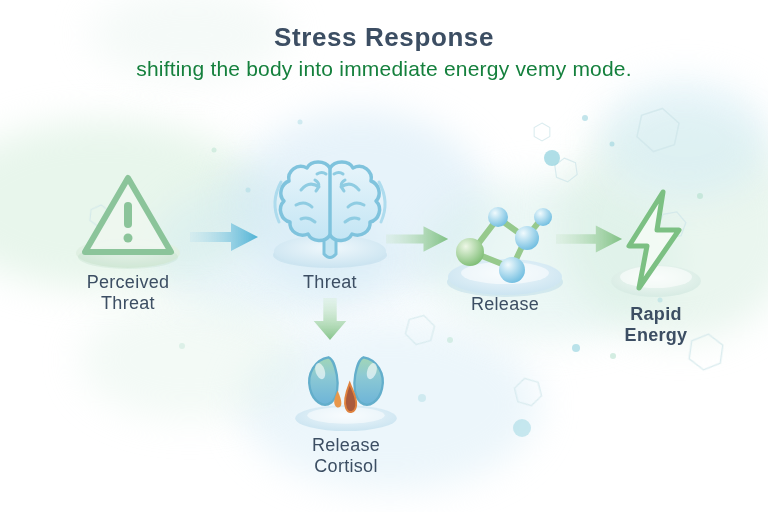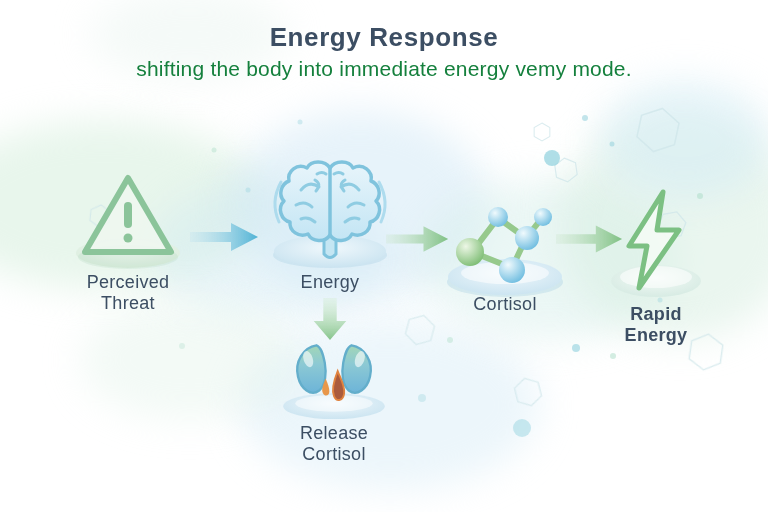--- a/index.html
+++ b/index.html
@@ -137,21 +137,21 @@
         <circle cx="450" cy="340" r="3" fill="#a9dcc6" opacity="0.4"></circle>
         <circle cx="300" cy="122" r="2.5" fill="#9bd4de" opacity="0.4"></circle>
         <circle cx="214" cy="150" r="2.5" fill="#a9dcc6" opacity="0.4"></circle>
         <circle cx="660" cy="300" r="2.5" fill="#9bd4de" opacity="0.4"></circle>
         <circle cx="182" cy="346" r="3" fill="#a9dcc6" opacity="0.3"></circle>
         <circle cx="248" cy="190" r="2.5" fill="#9bd4de" opacity="0.4"></circle>
       </g>
     </svg>
   </div>
 
-  <div class="title">Energy Response</div>
+  <div class="title">Stress Response</div>
   <div class="subtitle">shifting the body into immediate energy vemy mode.</div>
 
   <figure class="node n-threat" style="margin:0">
     <svg width="110" height="100" viewBox="0 0 110 100">
       <ellipse cx="55" cy="83" rx="52" ry="15" fill="url(#domeG)"></ellipse>
       <ellipse cx="55" cy="87" rx="50" ry="12" fill="rgba(160,205,180,0.18)"></ellipse>
       <polygon points="55,8 98,82 12,82" fill="#eef7f0" fill-opacity="0.85" stroke="#8bc49a" stroke-width="6" stroke-linejoin="round"></polygon>
       <rect x="51" y="32" width="8" height="26" rx="4" fill="#8bc49a"></rect>
       <circle cx="55" cy="68" r="4.5" fill="#8bc49a"></circle>
     </svg>
@@ -177,54 +177,54 @@
         <path d="M36 67 q7 -3 14 3"></path>
         <path d="M50 28 q7 4 1 11"></path>
         <path d="M94 38 q-8 -10 -18 -3"></path>
         <path d="M99 53 q-9 -5 -16 2"></path>
         <path d="M94 67 q-7 -3 -14 3"></path>
         <path d="M80 28 q-7 4 -1 11"></path>
         <path d="M52 22 q5 -3 9 0"></path>
         <path d="M69 22 q5 -3 9 0"></path>
       </g>
     </svg>
-    <figcaption class="node-label">Energy</figcaption>
+    <figcaption class="node-label">Threat</figcaption>
   </figure>
 
   <figure class="node n-glucose" style="margin:0">
     <svg width="130" height="112" viewBox="0 0 130 112">
       <ellipse cx="65" cy="92" rx="58" ry="15" fill="rgba(140,190,220,0.25)"></ellipse>
       <ellipse cx="65" cy="87" rx="57" ry="18" fill="url(#domeB)"></ellipse>
       <ellipse cx="65" cy="83" rx="44" ry="11" fill="rgba(255,255,255,0.55)"></ellipse>
       <g stroke="#96c98c" stroke-width="6" stroke-linecap="round">
         <line x1="32" y1="62" x2="58" y2="28"></line>
         <line x1="58" y1="28" x2="86" y2="48"></line>
         <line x1="86" y1="48" x2="102" y2="28"></line>
         <line x1="86" y1="48" x2="72" y2="78"></line>
         <line x1="72" y1="78" x2="32" y2="62"></line>
       </g>
       <circle cx="30" cy="62" r="14" fill="url(#ballG)"></circle>
       <circle cx="58" cy="27" r="10" fill="url(#ballB)"></circle>
       <circle cx="103" cy="27" r="9" fill="url(#ballB)"></circle>
       <circle cx="87" cy="48" r="12" fill="url(#ballB)"></circle>
       <circle cx="72" cy="80" r="13" fill="url(#ballB)"></circle>
     </svg>
-    <figcaption class="node-label">Cortisol</figcaption>
+    <figcaption class="node-label">Release</figcaption>
   </figure>
 
   <figure class="node n-energy" style="margin:0">
     <svg width="94" height="112" viewBox="0 0 94 112">
       <ellipse cx="47" cy="93" rx="45" ry="16" fill="url(#domeGB)"></ellipse>
       <ellipse cx="47" cy="89" rx="36" ry="11" fill="rgba(255,255,255,0.55)"></ellipse>
       <path d="M54 4 L20 58 L38 58 L30 100 L70 42 L48 42 Z" fill="rgba(244,251,245,0.9)" stroke="#7cc083" stroke-width="5" stroke-linejoin="round"></path>
     </svg>
     <figcaption class="node-label">Rapid Energy</figcaption>
   </figure>
 
-  <figure class="node n-cortisol" style="margin:4px">
+  <figure class="node n-cortisol" style="margin:16px">
     <svg width="120" height="85" viewBox="0 0 130 92">
       <ellipse cx="65" cy="76" rx="55" ry="14" fill="url(#domeB)"></ellipse>
       <ellipse cx="65" cy="73" rx="42" ry="9" fill="rgba(255,255,255,0.5)"></ellipse>
       <path d="M46 10 C32 12 22 28 26 44 C29 57 40 66 49 59 C56 53 57 40 55 29 C53 19 51 12 46 10 Z" fill="url(#glandGrad)" stroke="#63aecb" stroke-width="2.5" stroke-linejoin="round"></path>
       <ellipse cx="37" cy="25" rx="5" ry="9" fill="rgba(255,255,255,0.6)" transform="rotate(-18 37 25)"></ellipse>
       <path d="M84 10 C98 12 108 28 104 44 C101 57 90 66 81 59 C74 53 73 40 75 29 C77 19 79 12 84 10 Z" fill="url(#glandGrad)" stroke="#63aecb" stroke-width="2.5" stroke-linejoin="round"></path>
       <ellipse cx="93" cy="25" rx="5" ry="9" fill="rgba(255,255,255,0.6)" transform="rotate(18 93 25)"></ellipse>
       <path d="M56 46 C53 53 51 58 53 62 C55 66 60 65 60 60 C60 56 58 51 56 46 Z" fill="#e8974a"></path>
       <path d="M69 38 C65 48 62 58 65 65 C68 72 75 70 76 62 C77 54 72 46 69 38 Z" fill="#aa5b3d" stroke="#e0833f" stroke-width="2"></path>
     </svg>

